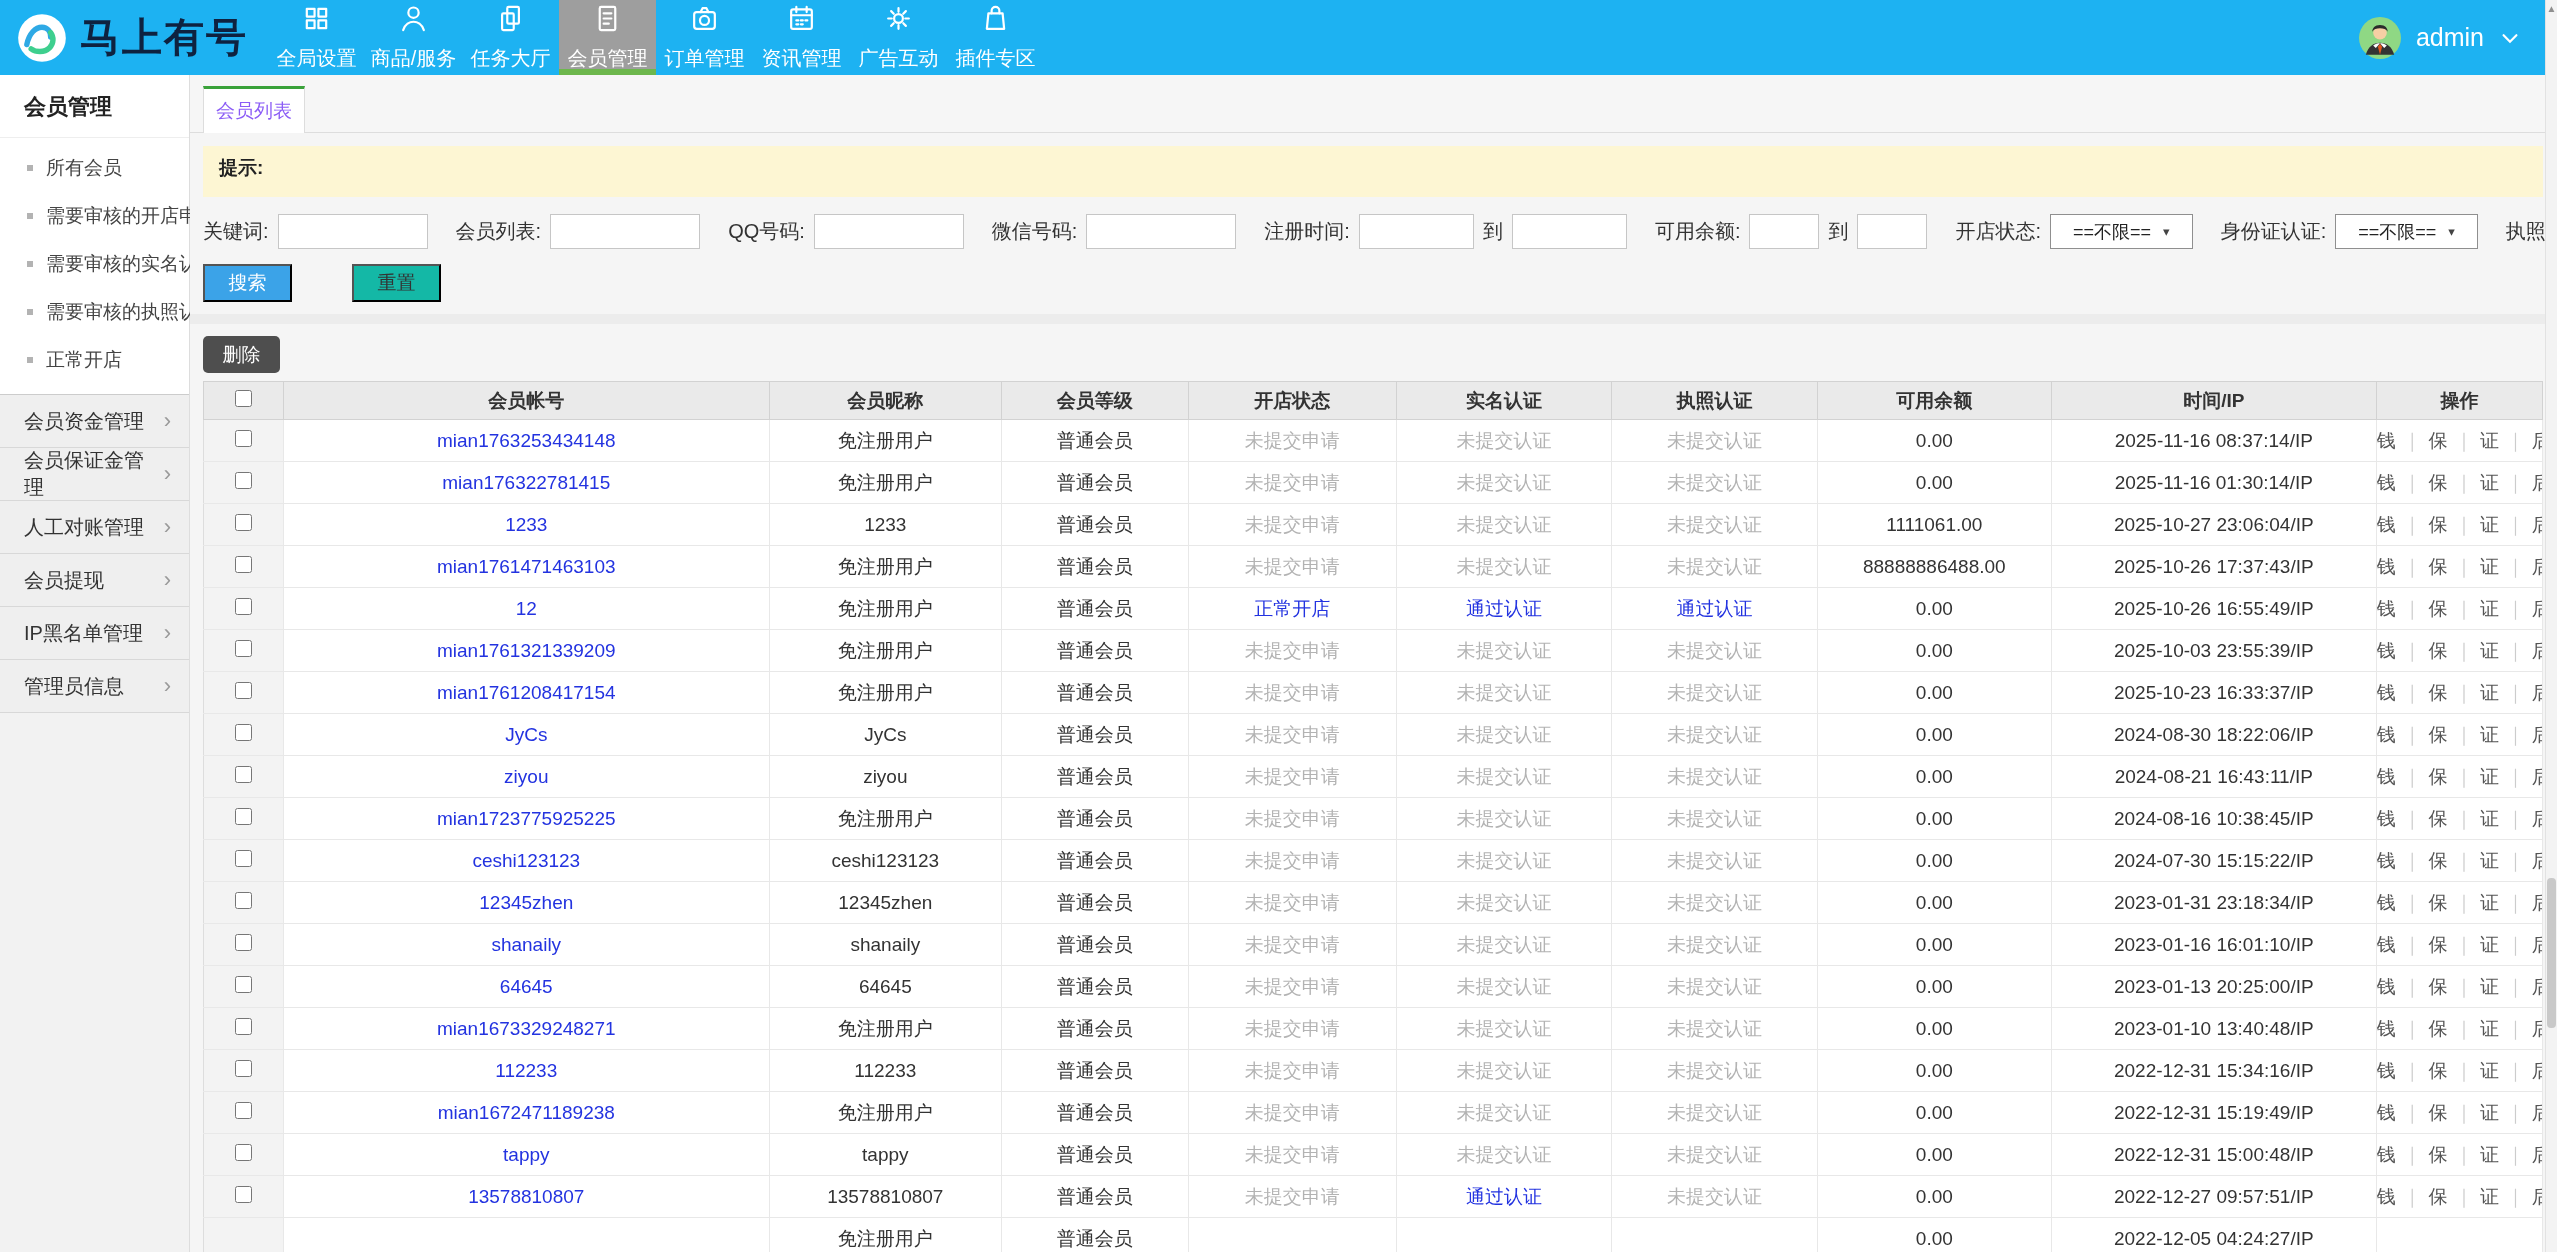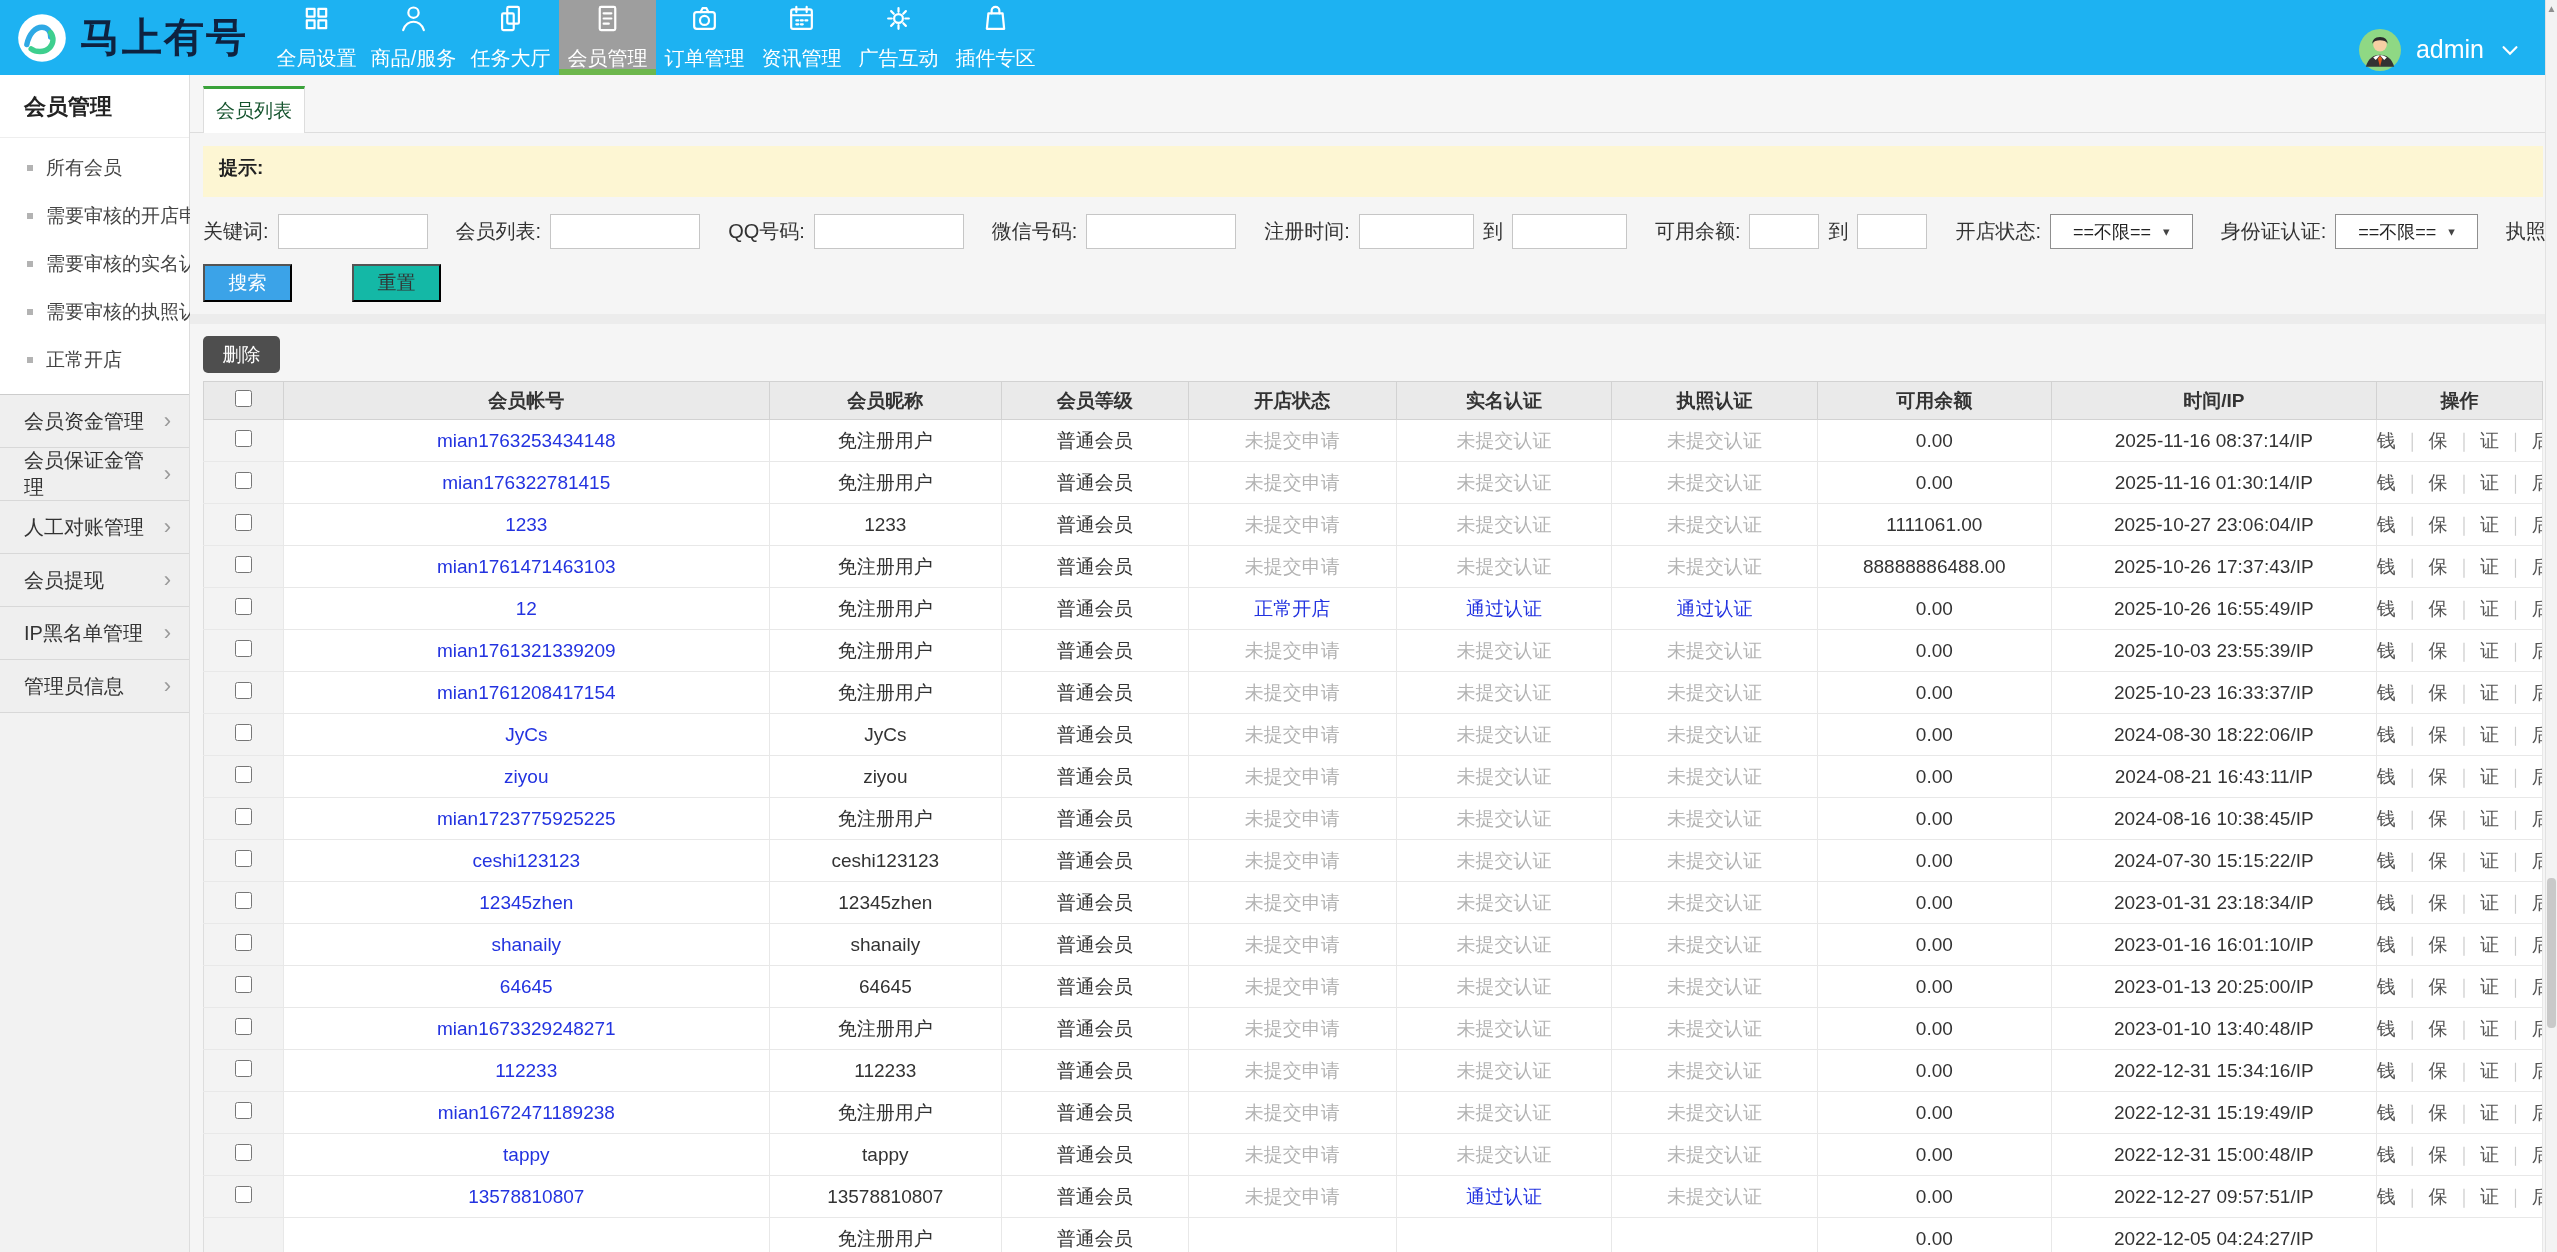--- a/index.html
+++ b/index.html
@@ -11,42 +11,42 @@
   .logo { display:flex; align-items:center; gap:12px; padding-left:16px; width:268px; cursor:pointer; }
   .logo-icon svg { width:52px; height:52px; display:block; }
   .logo-text { font-size:40px; font-weight:bold; color:#0e2240; letter-spacing:2px; white-space:nowrap; }
   .nav { display:flex; height:100%; }
   .nav-item { width:97px; height:100%; display:flex; flex-direction:column; align-items:center;
     justify-content:center; gap:7px; color:#fff; cursor:pointer; position:relative; }
   .nav-item svg { width:31px; height:31px; }
   .nav-item .lbl { font-size:20px; white-space:nowrap; }
   .nav-item.active { background:#9e9e9e; }
   .nav-item.active::after { content:""; position:absolute; left:0; right:0; bottom:0; height:6px; background:#6db74d; }
-  .user { position:absolute; right:36px; top:12px; height:100%; display:flex; align-items:center; gap:15px;
+  .user { position:absolute; right:36px; top:0; height:100%; display:flex; align-items:center; gap:15px;
     color:#fff; font-size:25px; cursor:pointer; }
   .avatar svg { width:42px; height:42px; display:block; }
   .chev svg { width:22px; height:22px; display:block; }
 
   
   .layout { display:flex; height:1177px; }
   .sidebar { width:190px; background:#f2f2f2; border-right:1px solid #ddd; }
   .side-panel { background:#fff; border-bottom:1px solid #ccc; padding-bottom:10px; }
   .side-title { font-size:22px; font-weight:bold; color:#222; padding:17px 0 15px 24px; border-bottom:1px solid #eee; }
   .side-items { list-style:none; margin-top:6px; }
   .side-items li { display:flex; align-items:center; gap:13px; padding:11px 4px 11px 27px; font-size:19px; color:#444; cursor:pointer; white-space:nowrap; }
   .bullet { flex:0 0 auto; width:6px; height:6px; background:#b3b3b3; }
   .side-section { height:53px; display:flex; align-items:center; justify-content:space-between;
     padding:0 18px 0 24px; background:#efefef; border-bottom:1px solid #d8d8d8; font-size:20px; color:#333; cursor:pointer; }
   .side-section .schev { color:#9a9a9a; font-size:22px; }
 
   .main { flex:1; background:#f5f5f5; overflow:hidden; }
   .tabbar { height:58px; background:#f6f6f6; border-bottom:1px solid #ddd; padding-left:13px; display:flex; align-items:flex-end; }
   .tab { height:47px; width:102px; background:#fff; border:1px solid #ddd; border-bottom:none;
     border-top:3px solid #3aa23a; display:flex; align-items:center; justify-content:center;
-    font-size:19px; color:#14532d; cursor:pointer; margin-bottom:-1px; }
+    font-size:19px; color:#8b5cf6; cursor:pointer; margin-bottom:-1px; }
 
   .content { padding:0 14px 0 13px; }
   .notice { margin-top:13px; background:#fdf6d3; padding:9px 16px 11px; }
   .notice-title { font-weight:bold; font-size:19px; color:#222; margin-bottom:5px; }
   .notice-body { font-size:19px; color:#e41414; }
 
   .filters { margin-top:17px; display:flex; align-items:center; font-size:20px; color:#333; }
   .f-group { display:flex; align-items:center; gap:9px; margin-right:28px; white-space:nowrap; }
   .f-group:last-child { margin-right:0; }
   input.text { height:35px; border:1px solid #c6c6c6; background:#fff; font-size:18px; padding:0 7px; }

